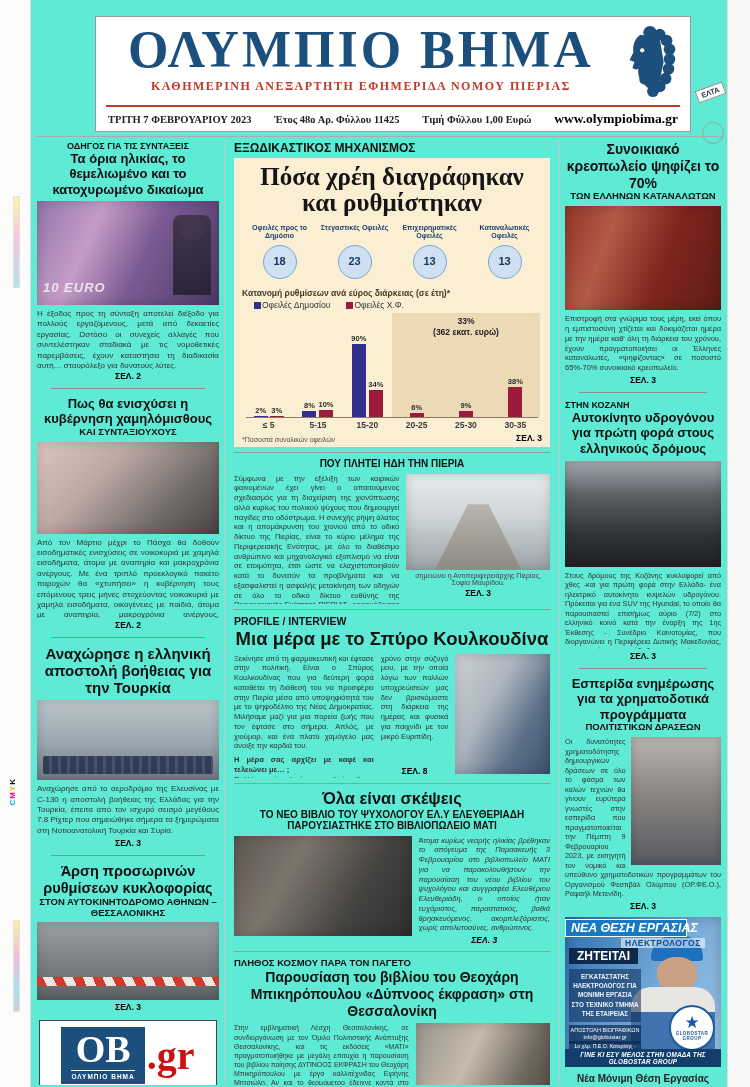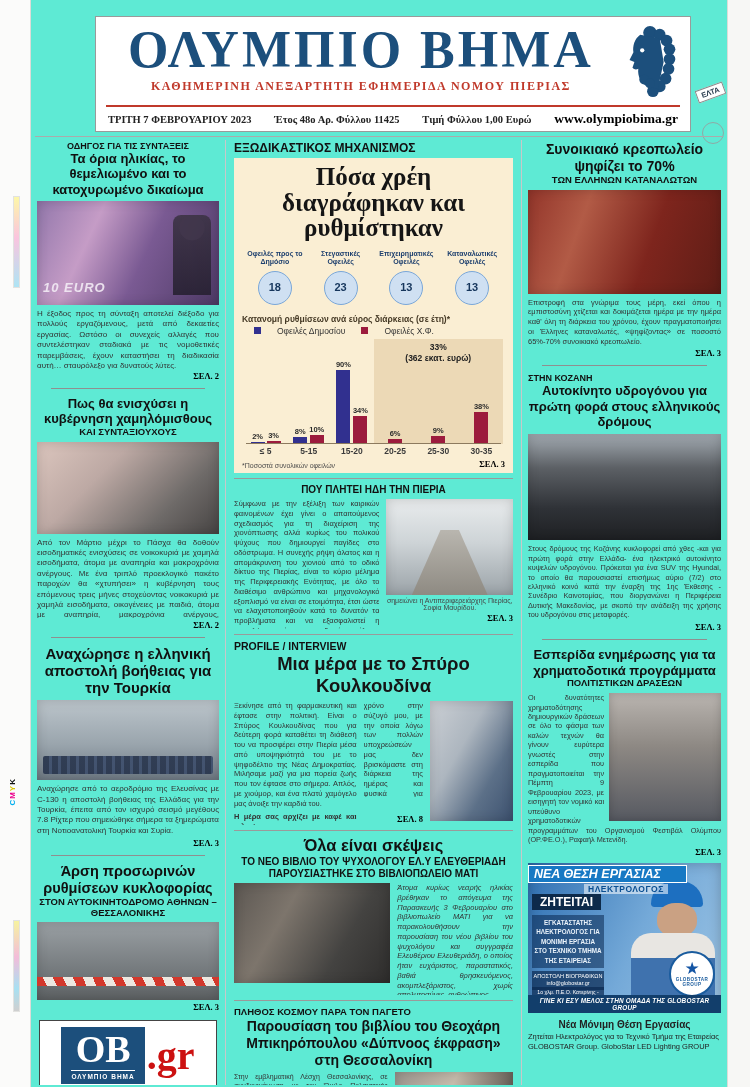--- a/index.html
+++ b/index.html
@@ -33,32 +33,32 @@
   .mh-web { font-size:13.5px; color:#000; }
   .elta-stamp { position:absolute; right:2px; top:86px; transform:rotate(-20deg); border:1px solid #8a8a8a;
                 padding:1px 4px; font-size:7.5px; font-weight:bold; color:#2c3e50; background:#fff; }
   .postmark { position:absolute; right:3px; top:122px; width:22px; height:22px; border-radius:50%;
               border:1.5px solid #9a9a9a; opacity:.8; }
 
   
   .content { position:absolute; top:136px; left:4px; right:4px; bottom:2px; display:flex;
              border-top:1px solid #ababab; overflow:hidden; padding-top:3px; }
   .col-l { width:190px; padding:1px 6px 0 2px; }
-  .col-c { width:297px; padding:1px 8px 0 8px; border-left:1px solid #c8c8c8; border-right:1px solid #c8c8c8; }
+  .col-c { width:334px; padding:1px 8px 0 8px; border-left:1px solid #c8c8c8; border-right:1px solid #c8c8c8; }
   .col-r { flex:1; padding:1px 2px 0 6px; }
 
   .divider { border-top:1px solid #8f8f8f; margin:7px 14px; }
   .divider-c { border-top:1px solid #9a9a9a; margin:5px 0; }
 
   .kicker { font-weight:bold; font-size:9px; text-align:center; color:#111; }
   .kicker.left { text-align:left; }
   .hl-title { font-weight:bold; text-align:center; color:#101010; }
   .deck { font-weight:bold; text-align:center; font-size:9.5px; color:#111; line-height:1.15; }
   .body-txt { font-size:8px; line-height:1.3; color:#333; text-align:justify; }
-  .page-ref { font-weight:bold; font-size:8.5px; text-align:right; color:#000; margin-top:2px;font-family:Liberation Serif, serif; }
+  .page-ref { font-weight:bold; font-size:8.5px; text-align:center; color:#000; margin-top:2px; }
   .clip { overflow:hidden; }
 
   
   .ph { width:100%; position:relative; overflow:hidden; margin-top:4px; box-shadow:inset 0 0 12px rgba(0,0,0,.18); }
   .ph-euro { height:104px; background:linear-gradient(115deg,#9277ab 0%,#c59cc6 30%,#7a5a93 58%,#4e3a66 100%); }
   .ph-euro .euro-txt { position:absolute; left:6px; bottom:10px; color:#f3ecf5; font-weight:bold; font-style:italic;
                        font-size:13px; letter-spacing:1px; opacity:.9; }
   .ph-euro .figure { position:absolute; right:8px; top:14px; width:38px; height:80px;
                      background:radial-gradient(circle at 50% 16%, #3a3242 12px, transparent 13px),
                                 linear-gradient(#3a3242,#241f2e); border-radius:8px 8px 0 0; opacity:.85; }
@@ -85,21 +85,21 @@
   .info-box { background:#faeed3; padding:6px 8px 4px; margin-top:3px; }
   .serif-headline { font-family:"Liberation Serif", serif; font-weight:bold; font-size:25px; line-height:1.02;
                     text-align:center; color:#151515; }
   .stat-row { display:flex; margin-top:9px; }
   .stat { flex:1; text-align:center; }
   .stat-label { font-size:7px; font-weight:bold; color:#1d3f6e; line-height:1.2; height:17px; }
   .stat-circle { width:34px; height:34px; border-radius:50%; background:#cfe0f2; border:1.5px solid #7aa7d8;
                  color:#16365c; font-weight:bold; font-size:11px; line-height:31px; margin:4px auto 0; }
   .chart-title { font-size:8.5px; font-weight:bold; color:#463a26; margin:9px 0 2px; }
   .legend { display:flex; gap:16px; font-size:8.5px; color:#333; margin:1px 0 3px; padding-left:12px; }
-  .legend-item { display:flex; align-items:center; gap:16px; }
+  .legend-item { display:flex; align-items:center; gap:1px; }
   .legend-sq { width:7px; height:7px; display:inline-block; }
   .chart { position:relative; height:118px; margin:0 2px; }
   .chart::after { content:""; position:absolute; left:2px; right:2px; bottom:13px; border-top:1px solid #8c7a5e; z-index:3; }
   .hl-band { position:absolute; right:0; top:0; bottom:13px; width:50%; background:#ecd9b6; z-index:0; }
   .hl-label { font-weight:bold; font-size:8.5px; text-align:center; color:#222; padding-top:3px; line-height:1.3; }
   .groups { position:relative; z-index:1; display:flex; height:100%; }
   .group { flex:1; display:flex; flex-direction:column; justify-content:flex-end; align-items:center; }
   .bars { display:flex; align-items:flex-end; gap:2px; }
   .bar-wrap { display:flex; flex-direction:column; align-items:center; justify-content:flex-end; }
   .bar-label { font-size:7.5px; font-weight:bold; color:#2b2b2b; margin-bottom:1px; }

